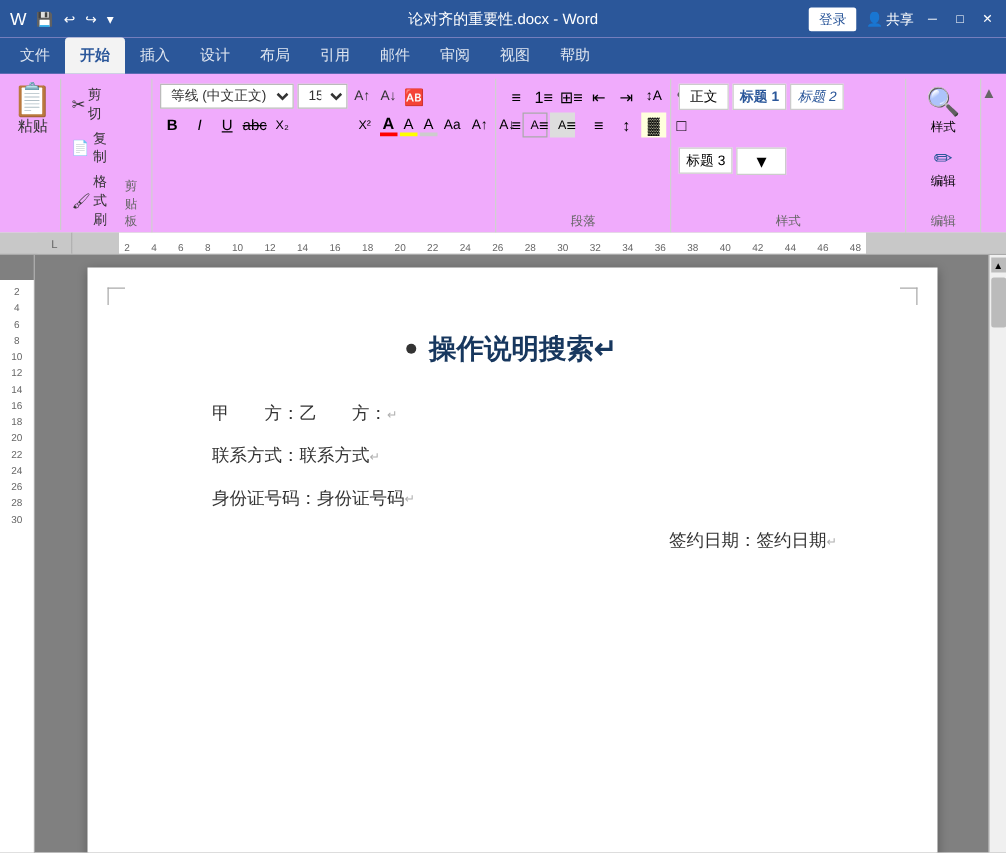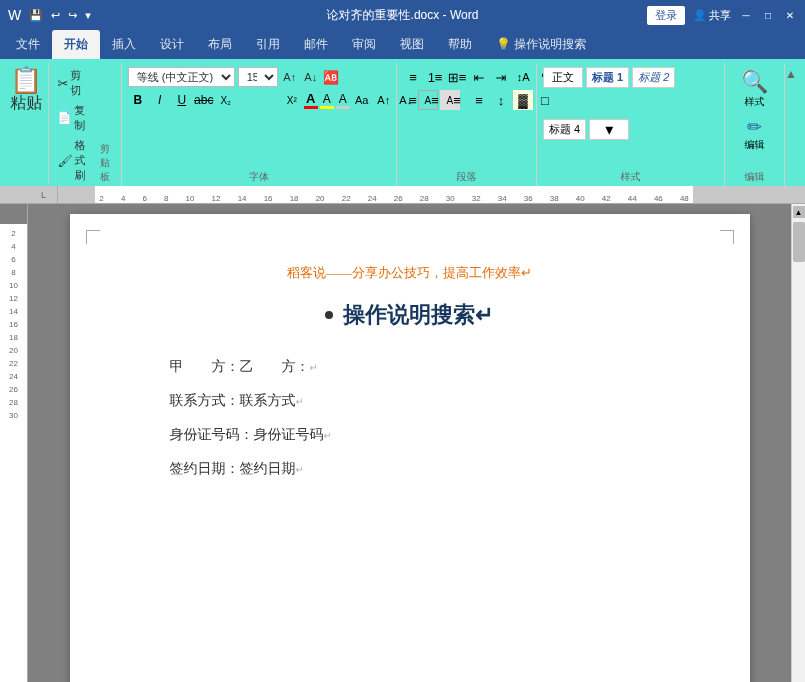--- a/index.html
+++ b/index.html
@@ -48,21 +48,21 @@
     #page { width: 700px; min-height: 520px; background: white; box-shadow: 0 2px 8px rgba(0,0,0,0.3); padding: 60px 80px; position: relative; }
 
     
     .doc-subtitle { color: #e36c09; font-size: 13px; text-align: center; margin-bottom: 20px; }
     .doc-title { color: #17375e; font-size: 22px; font-weight: bold; text-align: center; margin-bottom: 30px; }
 
     select { cursor: pointer; }
     button { cursor: pointer; }
 
     
-    #ribbon-area { background: #5eead4; }
+    #ribbon-area { background: #f0abfc; }
     .ribbon-main { display: flex; padding: 4px 8px 0; align-items: stretch; min-height: 60px; }
     .rg { display: flex; flex-direction: column; border-right: 1px solid #d0d0d0; padding: 0 6px 2px; }
     .rg-top { display: flex; align-items: center; gap: 3px; flex: 1; align-items: flex-start; padding-top: 4px; }
     .rg-label { font-size: 10px; color: #666; text-align: center; padding-top: 2px; border-top: 1px solid transparent; margin-top: auto; }
     .rg:last-child { border-right: none; }
     .small-row-btn { display: flex; align-items: center; cursor: pointer; padding: 1px 2px; font-size: 11px; color: #333; gap: 2px; }
   </style>
 </head>
 <body>
 
@@ -95,30 +95,29 @@
     <div class="tab">文件</div>
     <div class="tab active">开始</div>
     <div class="tab">插入</div>
     <div class="tab">设计</div>
     <div class="tab">布局</div>
     <div class="tab">引用</div>
     <div class="tab">邮件</div>
     <div class="tab">审阅</div>
     <div class="tab">视图</div>
     <div class="tab">帮助</div>
-    <div class="tab">💡 操作说明搜索</div>
   </div>
 
   <div class="ribbon-main">
 
     <div class="rg" style="flex-direction:row; align-items:stretch; padding:0 2px 2px;">
       <div style="display:flex;flex-direction:column;align-items:center;border-right:1px solid #ccc;padding-right:6px;padding-top:4px;">
         <div style="display:flex;flex-direction:column;align-items:center;cursor:pointer;">
           <span style="font-size:26px;line-height:1;">📋</span>
-          <span style="font-size:16px;color:#333;">粘贴</span>
+          <span style="font-size:12px;color:#333;">粘贴</span>
         </div>
       </div>
       <div style="display:flex;flex-direction:column;justify-content:center;gap:3px;padding-left:6px;padding-top:4px;">
         <div class="small-row-btn">
             <span style="font-size:13px;">✂</span>
             <span style="font-size:11px;">剪切</span>
           </div>
         <div class="small-row-btn">
             <span style="font-size:12px;">📄</span>
             <span style="font-size:11px;">复制</span>
@@ -163,21 +162,20 @@
             <span style="font-size:12px;">A</span>
             <div style="width:14px;height:3px;background:#ccc;"></div>
           </div>
           <button class="fmt-btn" style="font-size:11px;">Aa</button>
           <button class="fmt-btn" style="font-size:11px;">A↑</button>
           <button class="fmt-btn" style="font-size:11px;">A↓</button>
           <button class="fmt-btn" style="border:1px solid #aaa;font-size:10px;">A</button>
           <button class="fmt-btn" style="font-size:10px;background:#ddd;">A</button>
         </div>
       </div>
-      <div class="rg-label">字体</div>
     </div>
 
     <div class="rg" style="min-width:140px;">
       <div class="rg-top" style="flex-direction:column;gap:3px;">
         <div class="para-row">
           <button class="fmt-btn" style="font-size:13px;">≡</button>
           <button class="fmt-btn" style="font-size:13px;">1≡</button>
           <button class="fmt-btn" style="font-size:13px;">⊞≡</button>
           <button class="fmt-btn" style="font-size:13px;">⇤</button>
           <button class="fmt-btn" style="font-size:13px;">⇥</button>
@@ -195,21 +193,21 @@
         </div>
       </div>
       <div class="rg-label">段落</div>
     </div>
 
     <div class="rg" style="min-width:120px;">
       <div class="rg-top" style="flex-wrap:wrap;gap:3px;align-items:flex-start;">
         <div class="style-item">正文</div>
         <div class="style-item" style="color:#2b579a;font-weight:bold;">标题 1</div>
         <div class="style-item" style="color:#2b579a;font-style:italic;">标题 2</div>
-        <div class="style-item">标题 4</div>
+        <div class="style-item">标题 3</div>
         <div class="style-item" style="font-size:16px;padding:0 4px;">▾</div>
       </div>
       <div class="rg-label">样式</div>
     </div>
 
     <div class="rg" style="min-width:60px;">
       <div class="rg-top" style="flex-direction:column;align-items:center;gap:3px;">
         <div style="display:flex;flex-direction:column;align-items:center;cursor:pointer;padding:2px;">
           <span style="font-size:22px;color:#2b579a;">🔍</span>
           <span style="font-size:10px;">样式</span>
@@ -282,21 +280,20 @@
       <span style="font-size:8px;color:#666;">30</span>
     </div>
   </div>
 
   <div id="page-container" style="flex:1;display:flex;justify-content:center;padding:10px;overflow:auto;">
     <div id="page" style="width:680px;min-height:500px;background:white;box-shadow:0 2px 8px rgba(0,0,0,0.3);padding:50px 80px;position:relative;">
 
       <div style="position:absolute;top:16px;left:16px;width:14px;height:14px;border-top:1px solid #aaa;border-left:1px solid #aaa;"></div>
       <div style="position:absolute;top:16px;right:16px;width:14px;height:14px;border-top:1px solid #aaa;border-right:1px solid #aaa;"></div>
 
-      <div class="doc-subtitle" style="color:#e36c09;font-size:13px;text-align:center;margin-bottom:18px;font-family:SimSun,serif;">稻客说——分享办公技巧，提高工作效率↵</div>
 
       <div style="display:flex;align-items:center;justify-content:center;margin-bottom:28px;">
         <span style="width:8px;height:8px;background:#333;border-radius:50%;margin-right:10px;flex-shrink:0;"></span>
         <div class="doc-title" style="color:#17375e;font-size:22px;font-weight:bold;text-align:center;margin:0;">操作说明搜索↵</div>
       </div>
 
       <div style="display:flex;align-items:baseline;margin-bottom:16px;font-size:14px;color:#333;font-family:SimSun,serif;margin-left:20px;">
         <span>甲　　方</span>
         <span>：</span>
         <span>乙　　方</span>
@@ -311,21 +308,21 @@
         <span style="color:#b0b0b0;font-size:10px;">↵</span>
       </div>
 
       <div style="display:flex;align-items:center;margin-bottom:16px;font-size:14px;color:#333;font-family:SimSun,serif;margin-left:20px;">
         <span>身份证号码</span>
         <span>：</span>
         <span>身份证号码</span>
         <span style="color:#b0b0b0;font-size:10px;">↵</span>
       </div>
 
-      <div style="display:flex;align-items:baseline;margin-bottom:16px;font-size:14px;color:#333;font-family:Liberation Sans, sans-serif;margin-left:20px;">
+      <div style="display:flex;align-items:baseline;margin-bottom:16px;font-size:14px;color:#333;font-family:Liberation Sans, sans-serif;margin-left:30px;justify-content:flex-end;">
         <span>签约日期</span>
         <span>：</span>
         <span>签约日期</span>
         <span style="color:#b0b0b0;font-size:10px;">↵</span>
       </div>
 
     </div>
   </div>
 
   <div style="width:14px;background:#f0f0f0;border-left:1px solid #ccc;display:flex;flex-direction:column;align-items:center;">

